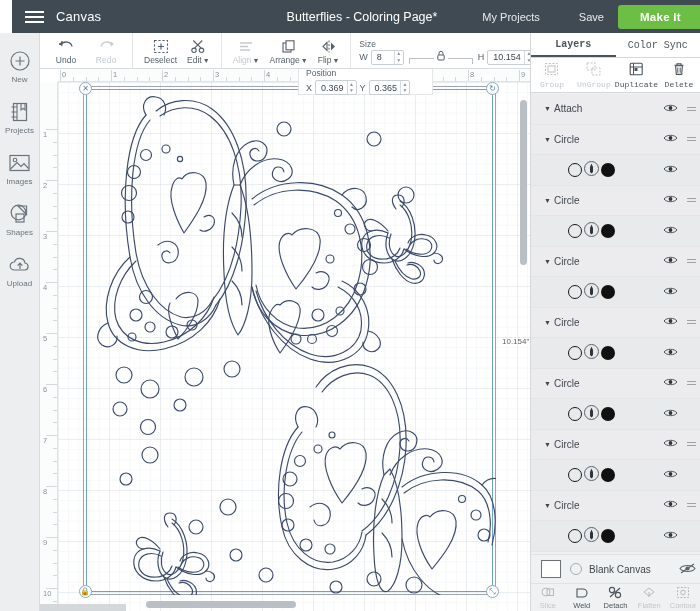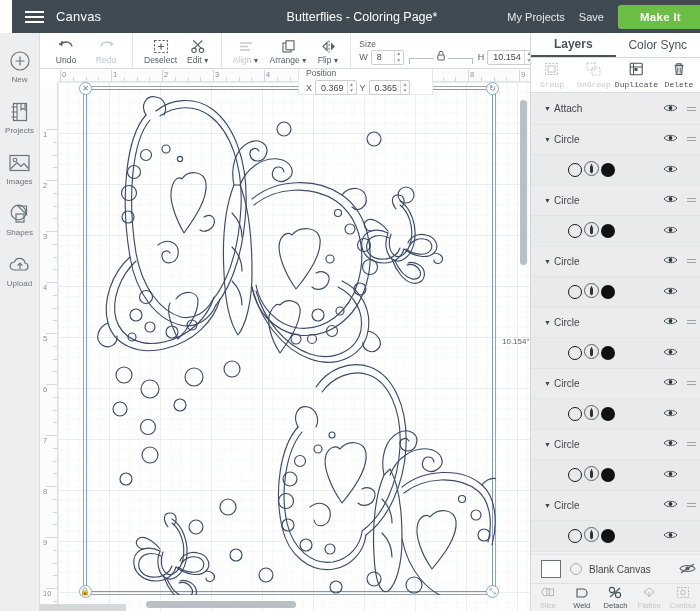--- a/index.html
+++ b/index.html
@@ -19,21 +19,21 @@
     display:flex; align-items:center;
   }
   .hamburger { width:44px; display:flex; flex-direction:column; align-items:center; gap:3px; cursor:pointer; }
   .hamburger i { display:block; width:19px; height:2px; background:#fff; }
   .tb-canvas { font-size:13px; color:#fff; letter-spacing:.2px; }
   .tb-title {
     position:absolute; left:0; right:0; text-align:center;
     font-size:12.5px; color:#fff; pointer-events:none;
   }
   .tb-right { margin-left:auto; display:flex; align-items:center; gap:14px; padding-right:9px; }
-  .tb-link { font-size:11px; color:#e8ecef; cursor:pointer; }
+  .tb-link { font-size:11px; color:#e8ecef; cursor:pointer;margin-left:25px; }
   .makeit {
     background:#6dbe45; color:#fff; font-size:11.5px; font-weight:bold;
     padding:6px 22px; border-radius:3px; cursor:pointer; letter-spacing:.3px;
   }
 
   
   .edittoolbar {
     position:absolute; left:40px; top:33px; width:490px; height:36px;
     background:#fff; border-bottom:1px solid #d8dcdf;
     display:flex; align-items:stretch;
@@ -88,21 +88,21 @@
   .selbox { position:absolute; border:1px solid #6e9fd4; }
   .handle { position:absolute; width:13px; height:13px; border-radius:50%; background:#fff; border:1px solid #8aa8c6;
             display:flex; align-items:center; justify-content:center; font-size:8px; color:#5a7fa8; }
   .dimlabel { position:absolute; font-size:8px; color:#5c656d; }
   .scrollv { position:absolute; right:3px; top:18px; width:7px; height:165px; border-radius:4px; background:#b9bfc4; }
   .scrollh { position:absolute; left:88px; bottom:3px; height:7px; width:150px; border-radius:4px; background:#b9bfc4; }
 
   
   .rightpanel { position:absolute; left:530px; top:33px; width:170px; bottom:0; background:#f0f1f2; border-left:1px solid #d5d9dc; }
   .rp-tabs { display:flex; height:25px; background:#fff; border-bottom:1px solid #d5d9dc; }
-  .rp-tab { flex:1; display:flex; align-items:center; justify-content:center; font-size:12px; color:#4a545c; cursor:pointer; }
+  .rp-tab { flex:1; display:flex; align-items:center; justify-content:center; font-size:10px; color:#4a545c; cursor:pointer;font-family:Liberation Mono, monospace; }
   .rp-tab.active { border-bottom:2px solid #4a545c; font-weight:bold; }
   .rp-actions { display:flex; height:35px; background:#fff; border-bottom:1px solid #d5d9dc;font-family:Liberation Mono, monospace; }
   .rp-act { flex:1; display:flex; flex-direction:column; align-items:center; justify-content:center; gap:1px; cursor:pointer; }
   .rp-act .lb { font-size:8px; color:#4a545c; }
   .rp-act.dis .lb { color:#c3c9ce; }
   .rp-act.dis svg { opacity:.35; }
   .layerlist { position:absolute; left:0; top:61px; right:0; bottom:57px; overflow:hidden; background:#f0f1f2; }
   .lrow { height:30.5px; display:flex; align-items:center; border-bottom:1px solid #e2e4e6; background:#ececee; }
   .lrow.child { background:#e9eaec; }
   .lrow .tri { width:10px; margin-left:13px; font-size:7px; color:#3f464c; }

